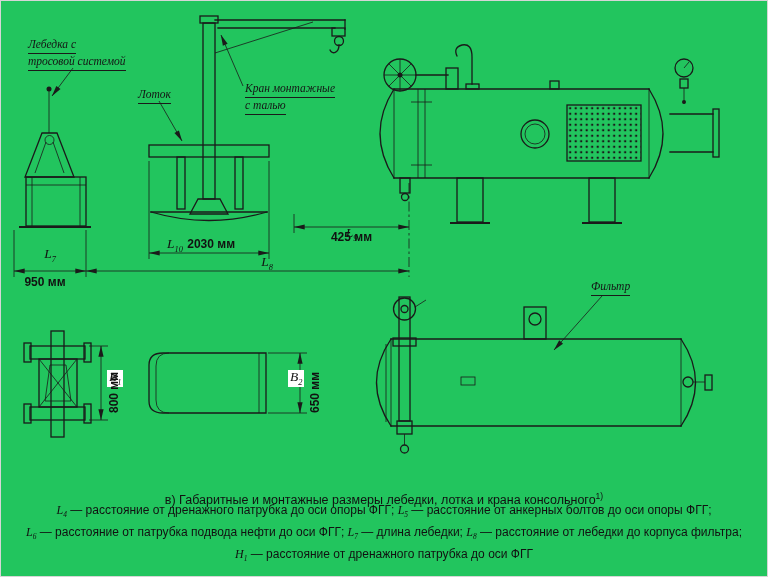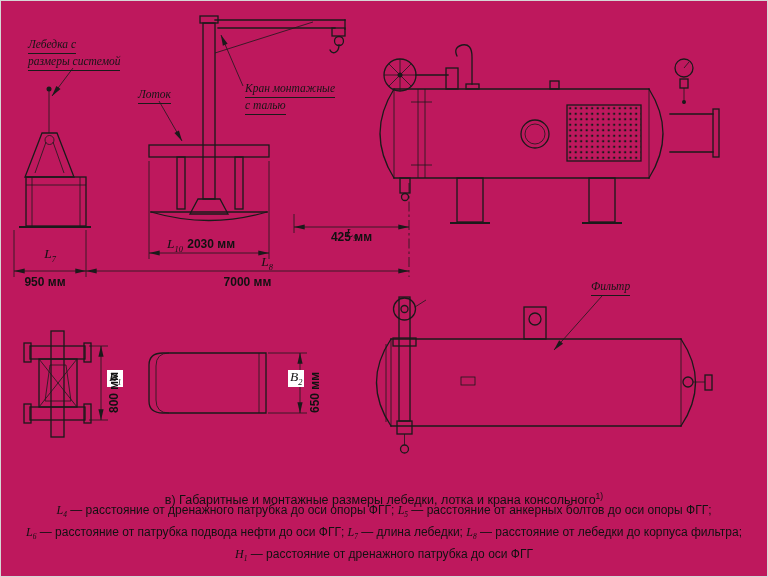--- a/index.html
+++ b/index.html
@@ -1,19 +1,19 @@
 <!DOCTYPE html>
 <html><head>
 <meta charset="utf-8">
 <style>
   * { margin:0; padding:0; box-sizing:border-box; }
   html,body { background:#e9e9e9; }
   .page {
     position:relative; width:768px; height:577px;
-    background:#be185d; border:1px solid #d6d6d6; overflow:hidden;
+    background:#22c55e; border:1px solid #d6d6d6; overflow:hidden;
     font-family:"Liberation Sans", sans-serif; color:#111;
   }
   .abs { position:absolute; }
   sub { font-size:0.62em; }
   .callout {
     font-family:"Liberation Serif", serif; font-style:italic;
     font-size:11.5px; line-height:1.3; color:#151515; white-space:nowrap;
   }
   .callout .u { display:inline-block; border-bottom:1px solid #1a1a1a; padding-bottom:1px; }
   .dim-sym {
@@ -201,21 +201,21 @@
     <g>
       <line x1="72" y1="67" x2="51" y2="95" class="thin" marker-end="url(#aE)"></line>
       <line x1="158" y1="100" x2="181" y2="140" class="thin" marker-end="url(#aE)"></line>
       <line x1="242" y1="85" x2="220" y2="34" class="thin" marker-end="url(#aE)"></line>
       <line x1="601" y1="295" x2="553" y2="349" class="thin" marker-end="url(#aE)"></line>
     </g>
   </svg>
 
   <div class="abs callout" style="left:27px; top:36px;">
     <span class="u">Лебедка с</span><br>
-    <span class="u">размеры системой</span>
+    <span class="u">тросовой системой</span>
   </div>
 
   <div class="abs callout" style="left:137px; top:86px;">
     <span class="u">Лоток</span>
   </div>
 
   <div class="abs callout" style="left:244px; top:80px;">
     <span class="u">Кран монтажные</span><br>
     <span class="u">с талью</span>
   </div>
@@ -225,21 +225,20 @@
   </div>
 
   <div class="abs dim-sym center" style="left:13px; top:246px; width:72px;">
     <span>L</span><sub>7</sub>
   </div>
   <div class="abs dim-val center" style="left:8px; top:275px; width:72px;">950 мм</div>
 
   <div class="abs dim-sym center" style="left:85px; top:254px; width:362px;">
     <span>L</span><sub>8</sub>
   </div>
-  <div class="abs dim-val center" style="left:85px; top:275px; width:323px;">7000 мм</div>
 
   <div class="abs dim-sym center" style="left:293px; top:206px; width:115px;margin-top:19px;">
     <span>L</span><sub>9</sub>
   </div>
   <div class="abs dim-val center" style="left:293px; top:230px; width:115px;">425 мм</div>
 
   <div class="abs center" style="left:148px; top:233px; width:104px; white-space:nowrap;">
     <span class="dim-sym"><span>L</span><sub>10</sub></span>
     <span class="dim-val">2030 мм</span>
   </div>

